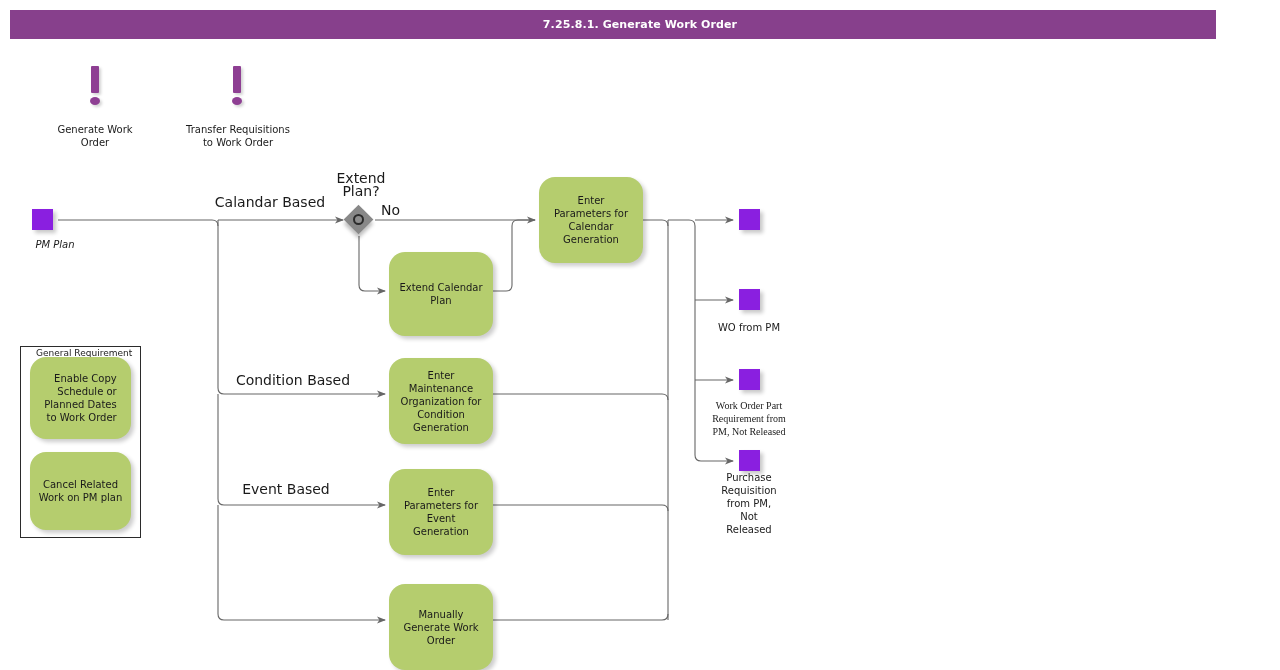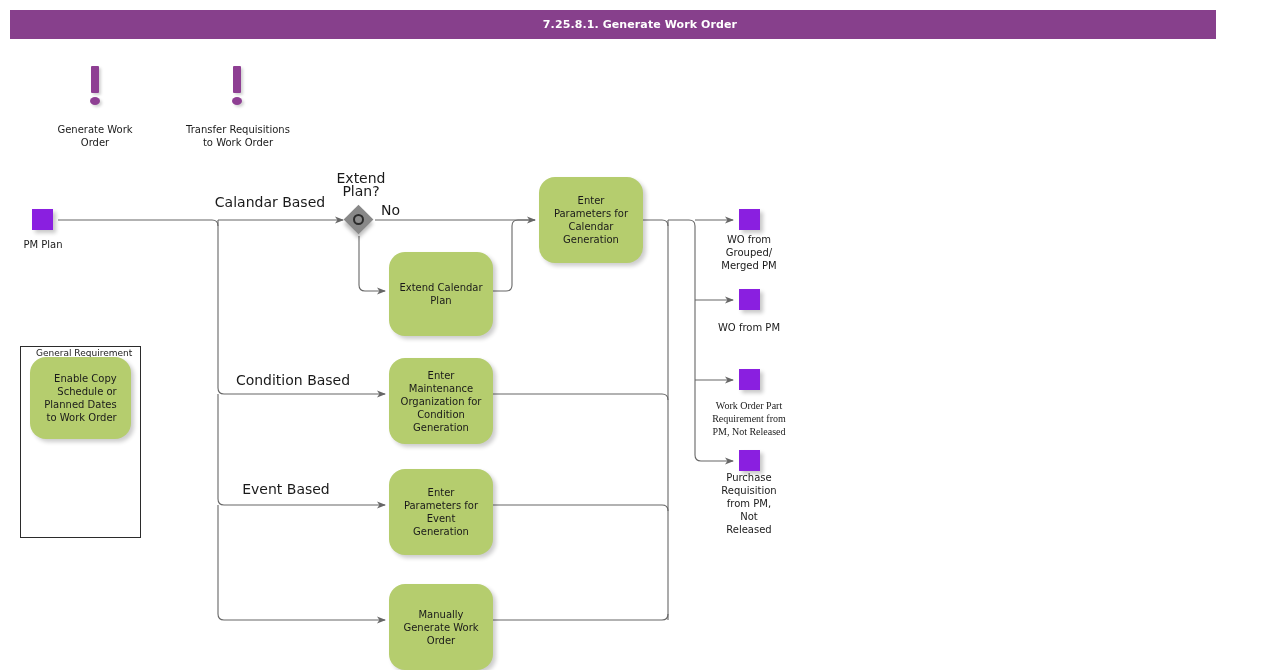--- a/index.html
+++ b/index.html
@@ -222,21 +222,21 @@
 Order</div>
 
   <div class="excl" style="left:230px; top:66px;">
     <div class="bar"></div>
     <div class="dot"></div>
   </div>
   <div class="node-label" style="left:166px; top:123px; width:144px;">Transfer Requisitions
 to Work Order</div>
 
   <div class="sq" style="left:32px; top:209px;"></div>
-  <div class="node-label" style="left:0px; top:238px; width:86px;">PM Plan</div>
+  <div class="node-label" style="left:12px; top:238px; width:86px;font-style:italic;">PM Plan</div>
 
   <div class="edge-label" style="left:207px; top:196px; width:126px;">Calandar Based</div>
 
   <div class="edge-label" style="left:230px; top:374px; width:126px;">Condition Based</div>
 
   <div class="edge-label" style="left:233px; top:483px; width:106px;">Event Based</div>
 
   <div class="edge-label" style="left:316px; top:172px; width:90px;">Extend
 Plan?</div>
   <div class="gw" style="left:344px; top:205px;">
@@ -269,25 +269,24 @@
 Order</div>
 
   <div class="group-box"></div>
   <div class="group-title">General Requirement</div>
 
   <div class="act" style="left:30px; top:357px; width:101px; height:82px;text-align:right;">Enable Copy
 Schedule or
 Planned Dates
 to Work Order</div>
 
+  <div class="act" style="left:30px; top:452px; width:101px; height:78px;">Cancel Related
+Work on PM plan</div>
 
   <div class="sq" style="left:739px; top:209px;"></div>
-  <div class="node-label" style="left:692px; top:233px; width:114px;">WO from
-Grouped/
-Merged PM</div>
 
   <div class="sq" style="left:739px; top:289px;"></div>
   <div class="node-label" style="left:690px; top:321px; width:118px;">WO from PM</div>
 
   <div class="sq" style="left:739px; top:369px;"></div>
   <div class="node-label" style="left:687px; top:399px; width:124px;font-family:Liberation Serif, serif;">Work Order Part
 Requirement from
 PM, Not Released</div>
 
   <div class="sq" style="left:739px; top:450px;"></div>

